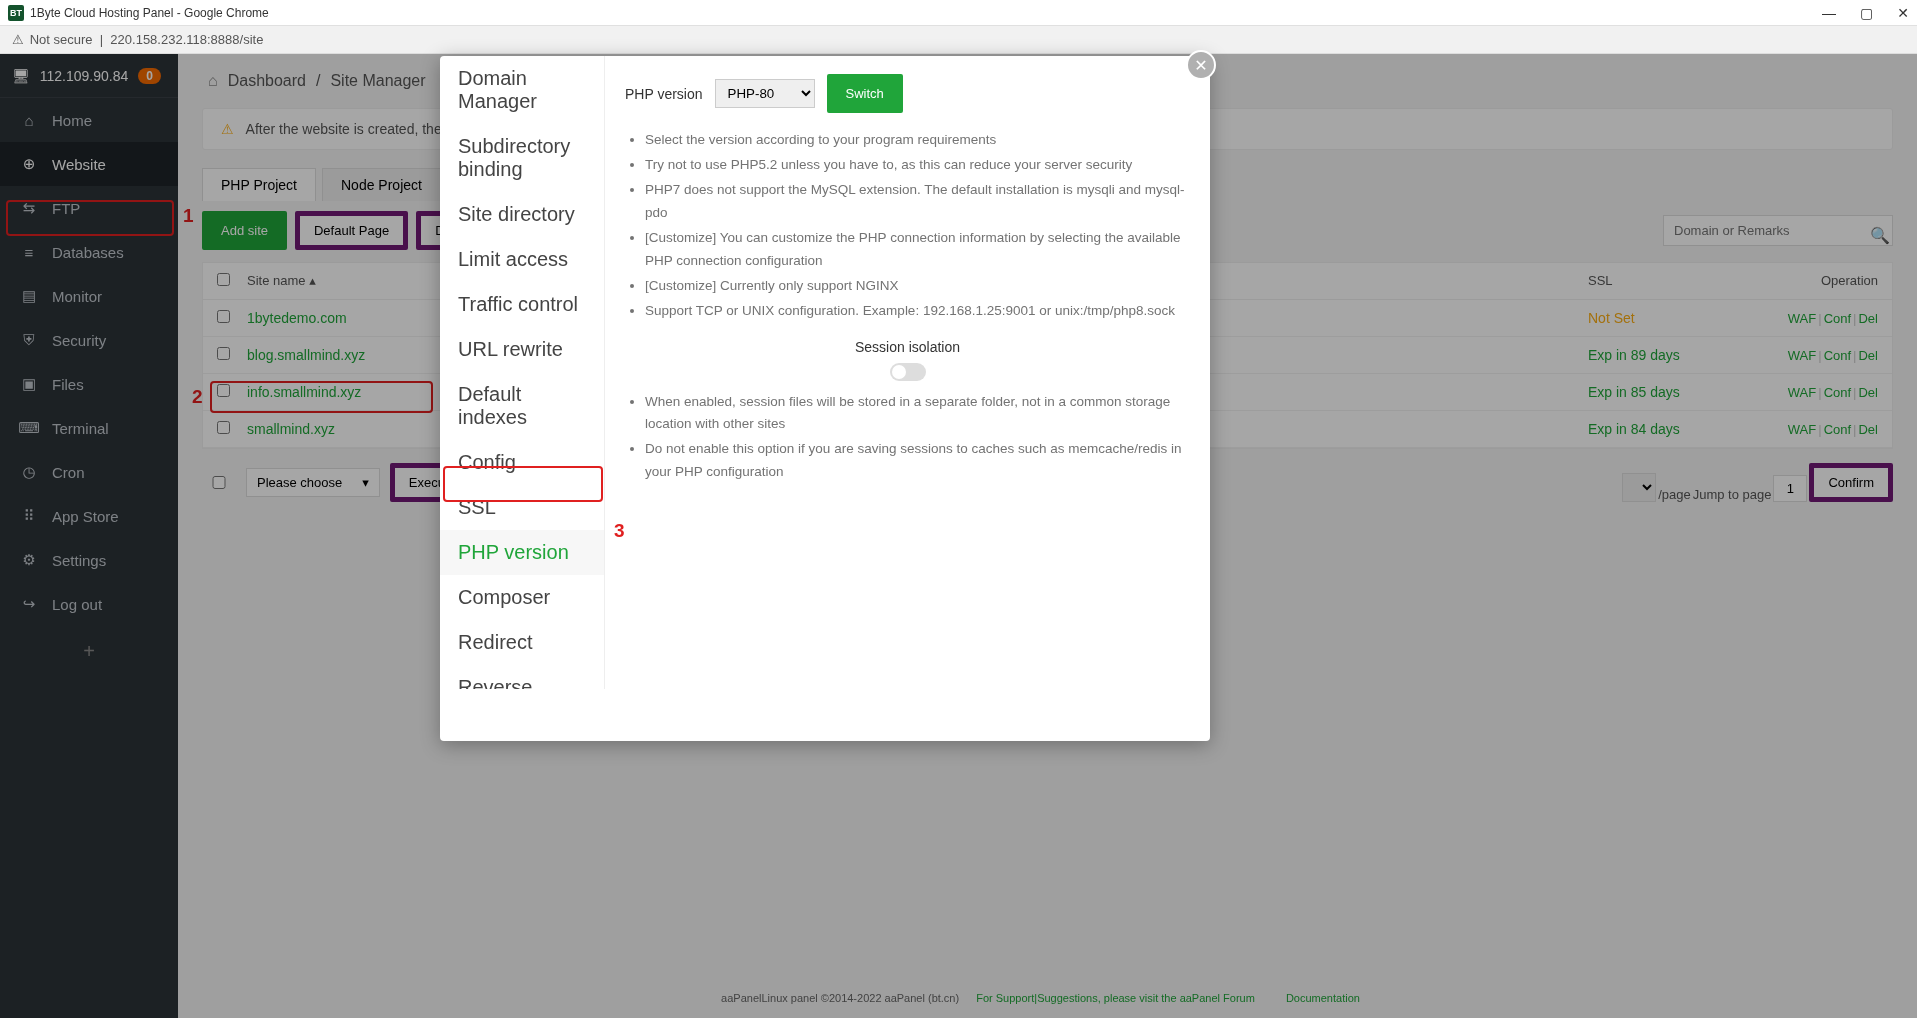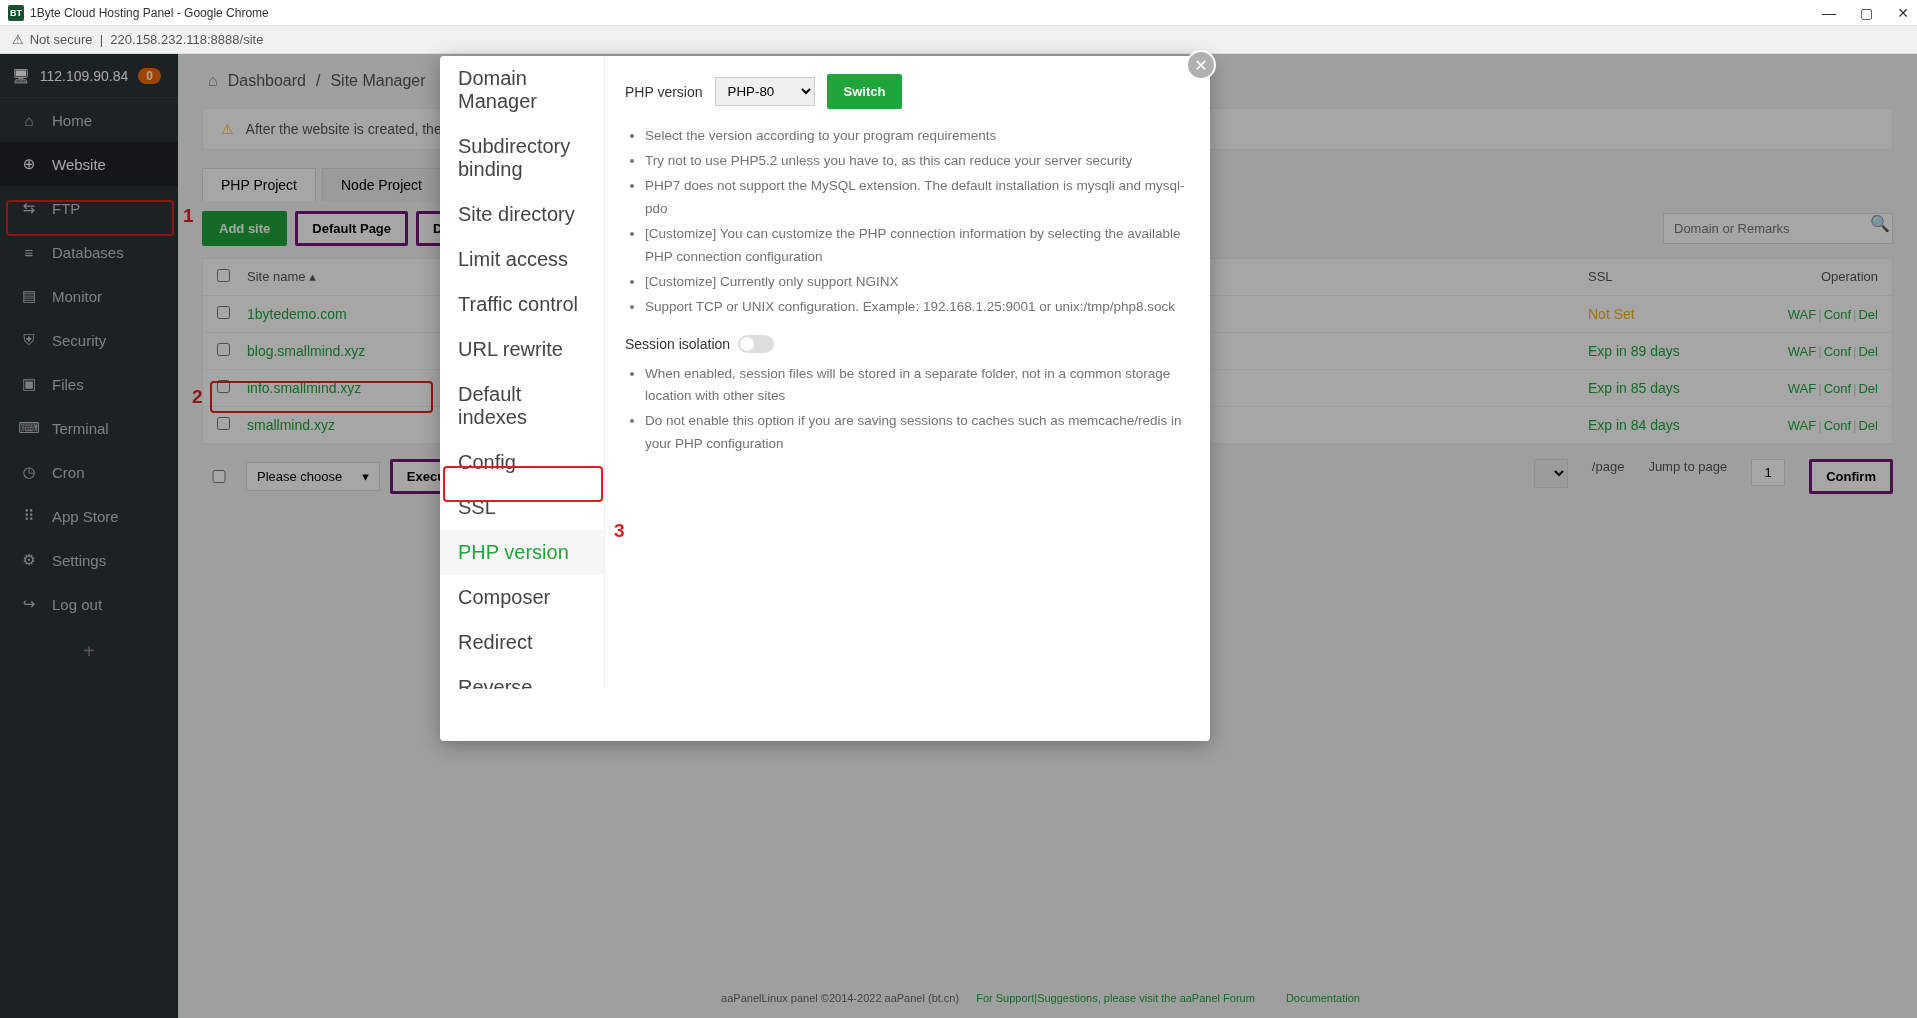--- a/index.html
+++ b/index.html
@@ -28,42 +28,42 @@
 .breadcrumb .home-ico { color: #888; }
 .alert-bar { margin: 0 24px; background: #fff; border: 1px solid #eee; padding: 12px 18px; font-size: 14px; color: #555; display: flex; align-items: center; gap: 12px; border-radius: 3px; }
 .alert-ico { color: #faad14; }
 
 .tabs { margin: 18px 24px 0; display: flex; gap: 6px; }
 .tab { padding: 8px 18px; background: #fff; border: 1px solid #ddd; font-size: 14px; cursor: pointer; border-bottom: none; }
 .tab.active { background: #fff; }
 .tab.sec { background: #eee; }
 
 .toolbar { margin: 10px 24px 0; display: flex; gap: 8px; align-items: center; }
-.btn { padding: 7px 14px; border: 3px solid #701a75; background: #fff; font-size: 13px; cursor: pointer; border-radius: 2px; font-weight: bold; }
+.btn { padding: 7px 14px; border: 5px solid #701a75; background: #fff; font-size: 13px; cursor: pointer; border-radius: 2px; }
 .btn-green { background: #20a53a; color: #fff; border-color: #20a53a; }
-.search-box { margin-left: auto; display: flex; align-items: flex-start; border: 1px solid #ddd; background: #fff; width: 230px; }
+.search-box { margin-left: auto; display: flex; align-items: flex-end; border: 1px solid #ddd; background: #fff; width: 230px; }
 .search-box input { border: none; padding: 7px 10px; flex: 1; outline: none; font-size: 13px; }
 .search-box .sico { padding: 0 10px; color: #888; }
 
 .table { margin: 12px 24px 0; background: #fff; border: 1px solid #eee; font-size: 14px; }
 .thead { display: flex; border-bottom: 1px solid #eee; padding: 10px 14px; color: #555; font-size: 13px; }
 .th-check { width: 30px; }
 .th-name { flex: 1; }
 .th-ssl { width: 160px; }
 .th-op { width: 130px; text-align: right; }
 .trow { display: flex; padding: 10px 14px; border-bottom: 1px solid #f2f2f2; align-items: center; }
 .trow .site-link { color: #20a53a; cursor: pointer; }
 .trow .ssl-ns { color: #faad14; }
 .trow .ssl-exp { color: #20a53a; }
 .trow .ops { color: #20a53a; font-size: 13px; }
 .trow .ops .sep { color: #ccc; margin: 0 2px; }
 
 .pager-row { margin: 14px 24px; display: flex; align-items: center; gap: 10px; }
 .please-choose { border: 1px solid #ddd; padding: 6px 10px; font-size: 13px; cursor: pointer; background:#fff; display:flex; align-items:center; gap:20px;}
-.pager-row .right { margin-left: auto; display: flex; align-items: flex-start; gap: 24px; font-size: 13px; color: #555; }
+.pager-row .right { margin-left: auto; display: flex; align-items: flex-end; gap: 2px; font-size: 13px; color: #555; }
 .pager-row select, .pager-row input { border: 1px solid #ddd; padding: 5px 6px; font-size: 13px; }
 .pager-row input { width: 34px; text-align: center; }
 
 .footer { position: absolute; bottom: 14px; left: 178px; right: 0; text-align: center; font-size: 11px; color: #666; }
 .footer a { color: #20a53a; text-decoration: none; margin: 0 14px; }
 
 
 .red-box { position: absolute; border: 2px solid #e02020; border-radius: 4px; pointer-events: none; z-index: 5; }
 .red-num { position: absolute; color: #e02020; font-weight: bold; font-size: 19px; z-index: 6; }
 
@@ -75,21 +75,21 @@
 .modal-body { display: flex; height: calc(100% - 52px); }
 .modal-side { width: 165px; border-right: 1px solid #eee; overflow-y: auto; }
 .modal-side-item { padding: 11px 18px; font-size: 20px; color: #444; cursor: pointer; }
 .modal-side-item.active { background: #f7f7f7; color: #20a53a; }
 .modal-main { flex: 1; padding: 18px 20px; font-size: 14px; color: #666; overflow-y: auto; }
 .php-row { display: flex; align-items: center; gap: 12px; margin-bottom: 16px; }
 .php-row label { color: #333; }
 .php-row select { padding: 5px 8px; border: 1px solid #ccc; width: 100px; }
 .bullets { list-style: disc; padding-left: 20px; color: #737373; font-size: 13.5px; line-height: 1.7; }
 .bullets li { margin-bottom: 2px; }
-.sess-row { display: flex; align-items: center; gap: 8px; margin: 16px 0 10px; color: #333; }
+.sess-row { display: flex; align-items: center; gap: 8px; margin: 16px 0 10px; color: #333; flex-direction: column; }
 .toggle { width: 36px; height: 18px; background: #ddd; border-radius: 10px; position: relative; }
 .toggle::after { content: ""; width: 14px; height: 14px; background: #fff; border-radius: 50%; position: absolute; top: 2px; left: 2px; }
 
 .modal-red { position:absolute; border:2px solid #e02020; border-radius:4px; z-index:28; pointer-events:none;}
 </style>
 </head>
 <body>
 
 <div class="browser-titlebar">
   <span class="bt-logo">BT</span>

